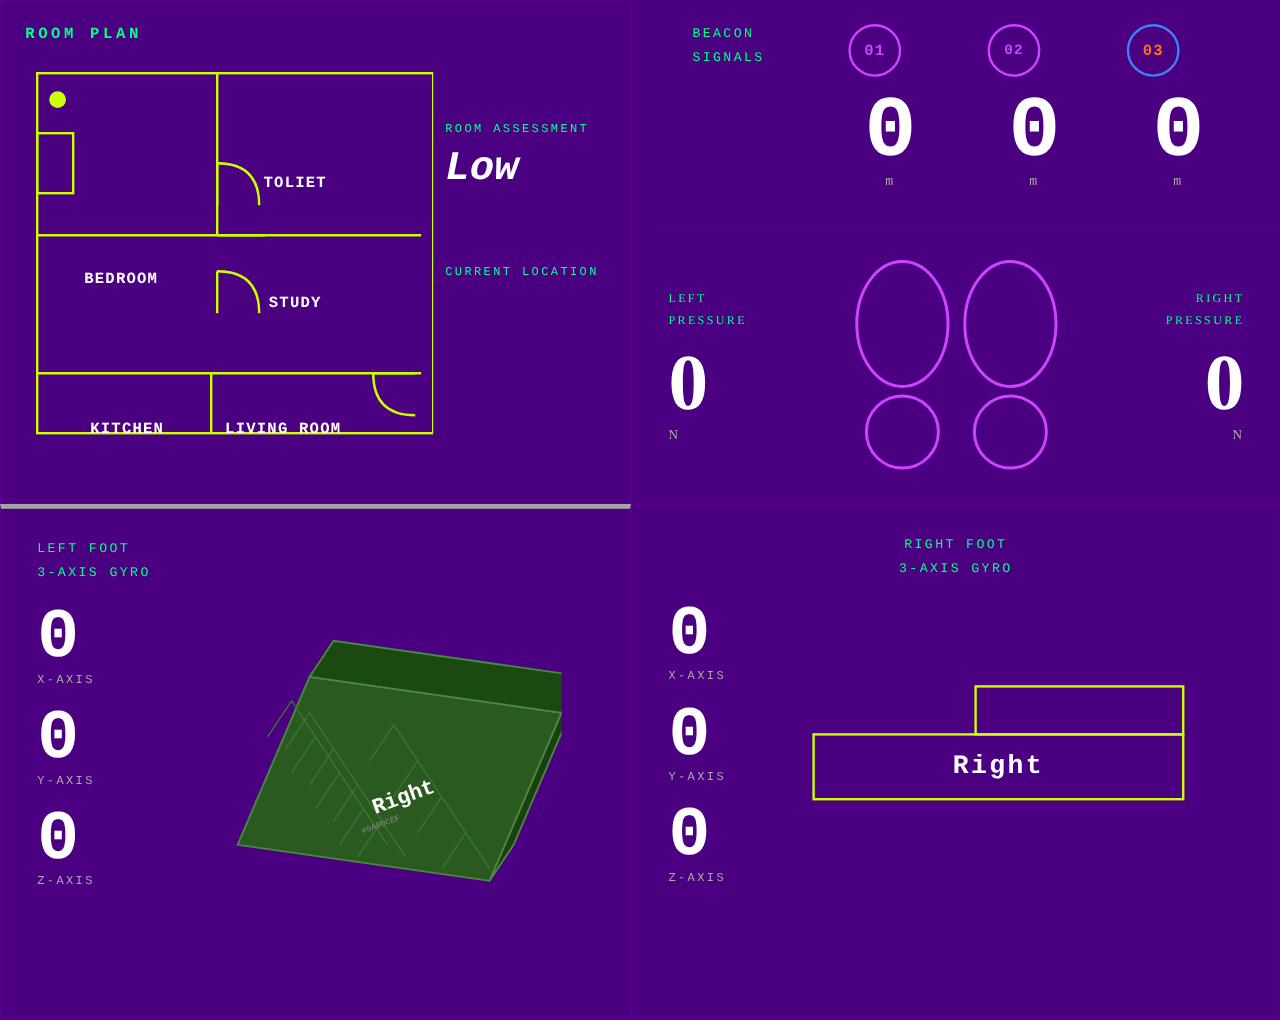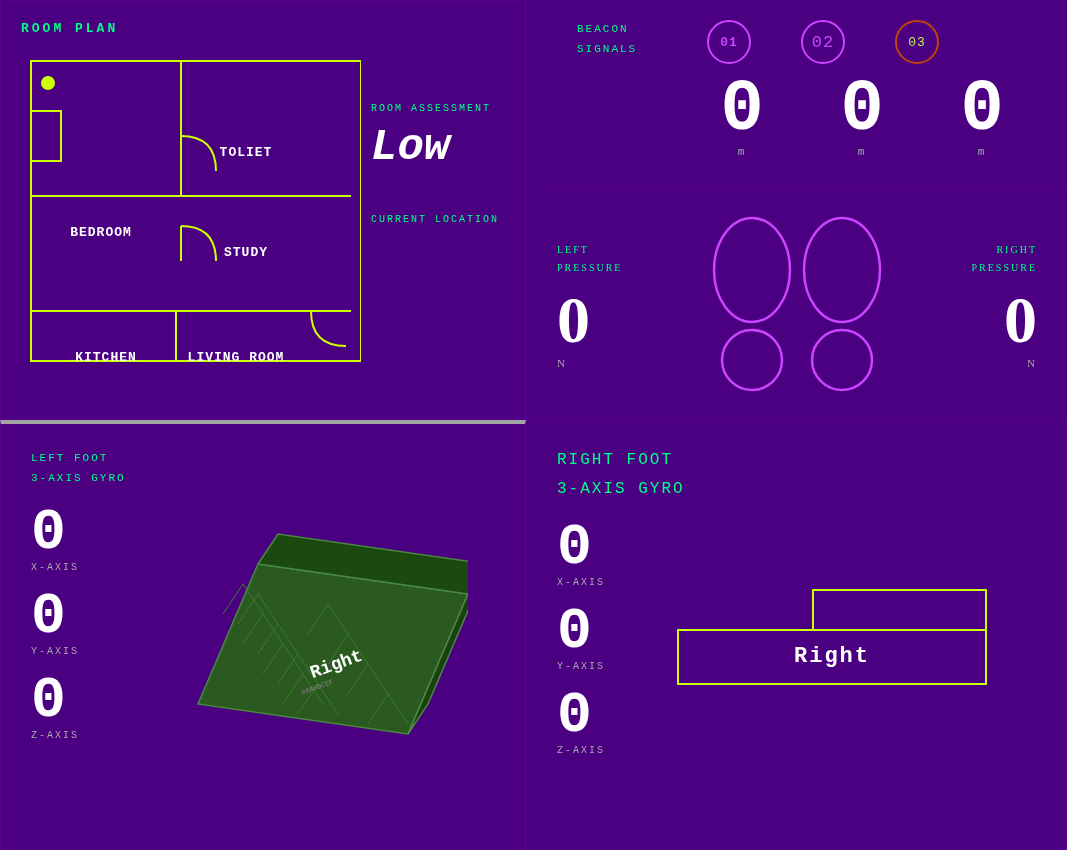--- a/index.html
+++ b/index.html
@@ -138,40 +138,40 @@
 
           <path d="M 290 260 Q 290 295 325 295" fill="none" stroke="#ccff00" stroke-width="2"></path>
           <line x1="290" y1="260" x2="325" y2="260" stroke="#ccff00" stroke-width="2"></line>
 
           <rect x="10" y="60" width="30" height="50" fill="none" stroke="#ccff00" stroke-width="2"></rect>
         </svg>
       </div>
       <div style="position:relative; padding-top:50px;">
         <div class="risk-label" style="position:relative; top:0; left:0; color:#00ff88; font-size:10px; letter-spacing:2px; line-height:1.6;">ROOM
 ASSESSMENT</div>
-        <div style="color:white; font-size:44px; font-weight:bold; font-style:italic; margin-top:5px;">Low</div>
-        <div style="color:#00ff88; font-size:10px; letter-spacing:2px; line-height:1.6; margin-top:40px;">CURRENT
+        <div style="color:white; font-size:34px; font-weight:bold; font-style:italic; margin-top:5px;">Low</div>
+        <div style="color:#00ff88; font-size:10px; letter-spacing:2px; line-height:1.6; margin-top:60px;">CURRENT
 LOCATION</div>
       </div>
     </div>
   </div>
 
   <div style="display:flex; flex-direction:column; height:420px; border-left:1px solid #5a0090;">
 
     <div style="flex:1; padding:20px 30px; border-bottom:1px solid #5a0090;margin-left:20px;">
       <div style="display:flex; align-items:flex-start; gap:20px;">
         <div style="min-width:90px;">
           <div style="color:#00ff88; font-size:11px; letter-spacing:2px; line-height:1.8; white-space:pre;">BEACON
 SIGNALS</div>
         </div>
         <div style="flex:1;">
-          <div style="display:flex; gap:50px; margin-bottom:10px; padding-left:20px;">
+          <div style="display:flex; gap:72px; margin-bottom:10px; padding-left:20px;">
             <div class="beacon-badge" style="border:2px solid #cc44ff; border-radius:50%; width:44px; height:44px; display:flex; align-items:center; justify-content:center; font-size:13px; color:#cc44ff; font-weight:bold;">01</div>
-            <div class="beacon-badge" style="border:2px solid #cc44ff; border-radius:50%; width:44px; height:44px; display:flex; align-items:center; justify-content:center; font-size:17px; color:#cc44ff; font-weight:normal;">02</div>
-            <div class="beacon-badge" style="border:2px solid #c2410c; border-radius:50%; width:44px; height:44px; display:flex; align-items:center; justify-content:center; font-size:13px; color:#bef264; font-weight:normal;">03</div>
+            <div class="beacon-badge" style="border:2px solid #cc44ff; border-radius:50%; width:44px; height:44px; display:flex; align-items:center; justify-content:center; font-size:12px; color:#cc44ff; font-weight:bold;">02</div>
+            <div class="beacon-badge" style="border:2px solid #3b82f6; border-radius:50%; width:44px; height:44px; display:flex; align-items:center; justify-content:center; font-size:13px; color:#f97316; font-weight:bold;">03</div>
           </div>
           <div style="display:flex; gap:30px; padding-left:10px;">
             <div style="width:90px; text-align:center;">
               <div style="font-size:72px; font-weight:bold; color:white; line-height:1;">0</div>
               <div style="color:#aaa; font-size:11px; letter-spacing:2px;">m</div>
             </div>
             <div style="width:90px; text-align:center;">
               <div style="font-size:72px; font-weight:bold; color:white; line-height:1;">0</div>
               <div style="color:#aaa; font-size:11px; letter-spacing:2px;">m</div>
             </div>
@@ -259,21 +259,21 @@
 
           <text x="160" y="155" fill="white" font-family="Courier New" font-size="18" font-weight="bold" text-anchor="middle" transform="rotate(-20, 160, 155)">Right</text>
 
           <text x="140" y="175" fill="#888" font-family="Courier New" font-size="7" text-anchor="middle" transform="rotate(-20, 140, 175)">#0A0DCEF</text>
         </svg>
       </div>
     </div>
   </div>
 
   <div class="panel panel-right-gyro" style="border-top:1px solid #5a0090; border-left:1px solid #5a0090;">
-    <div style="color:#00ff88; font-size:16px; letter-spacing:2px; margin-bottom:15px; line-height:1.8; white-space:pre;">RIGHT FOOT
+    <div style="color:#00ff88; font-size:11px; letter-spacing:2px; margin-bottom:15px; line-height:1.8; white-space:pre;text-align:center;">RIGHT FOOT
 3-AXIS GYRO</div>
     <div style="display:flex; gap:20px; align-items:flex-start;">
 
       <div style="display:flex; flex-direction:column; gap:15px; min-width:100px;">
         <div>
           <div style="font-size:58px; font-weight:bold; color:white; line-height:1;">0</div>
           <div style="color:#aaa; font-size:10px; letter-spacing:2px;">X-AXIS</div>
         </div>
         <div>
           <div style="font-size:58px; font-weight:bold; color:white; line-height:1;">0</div>

